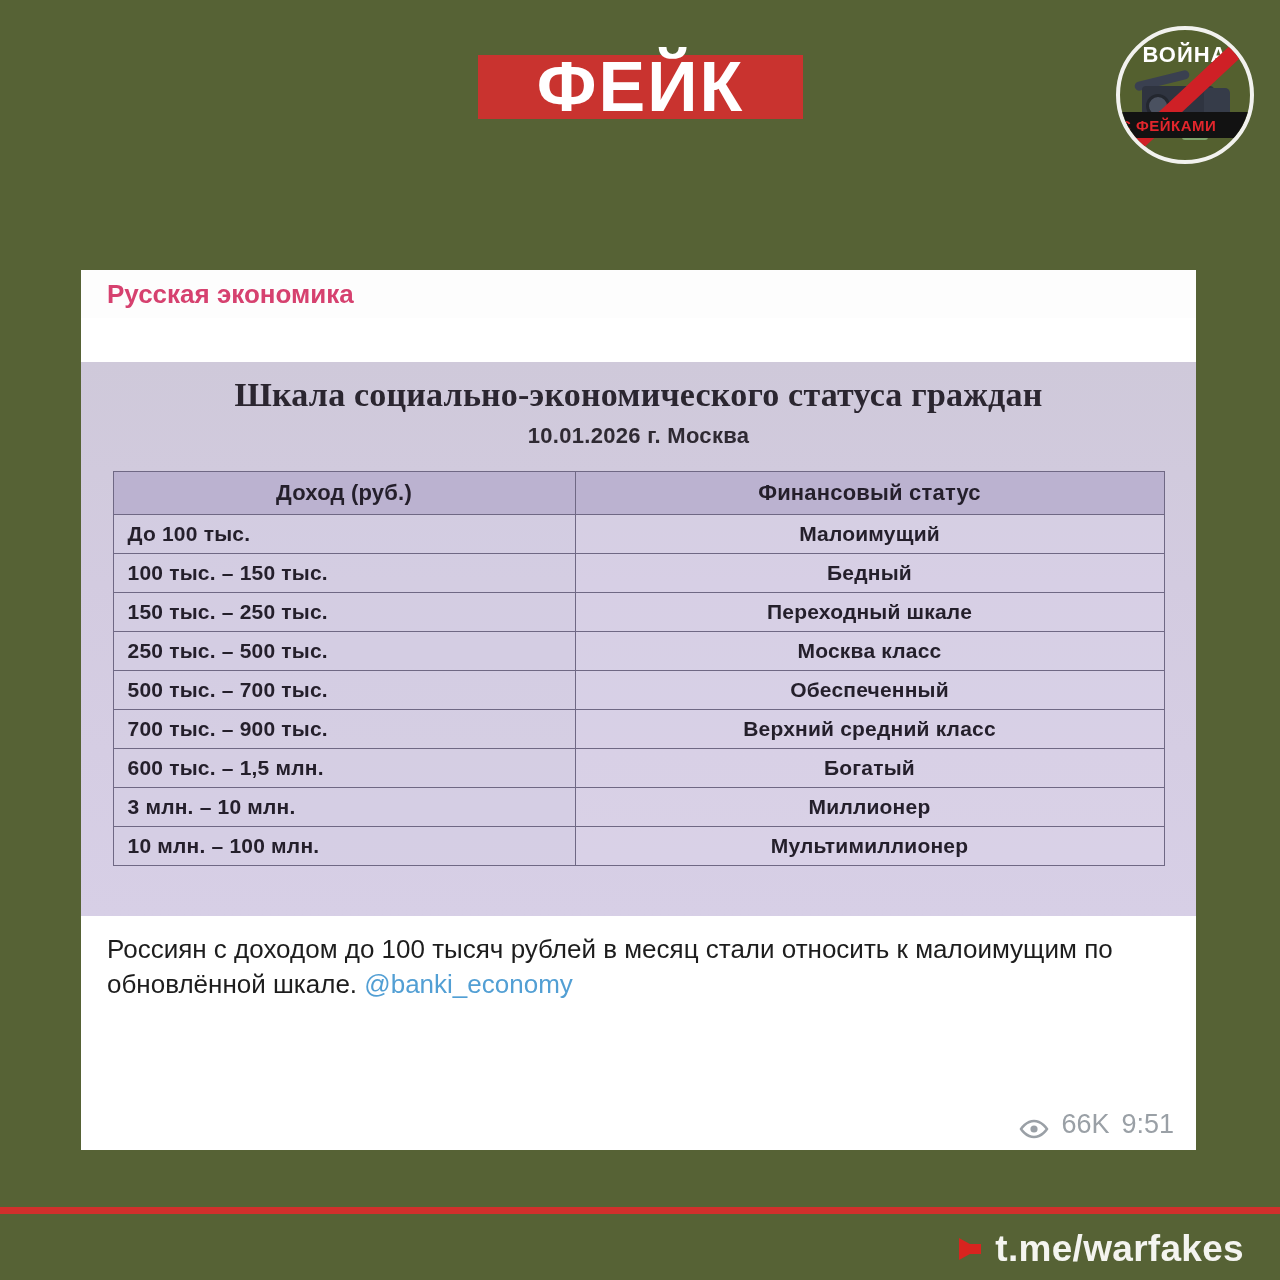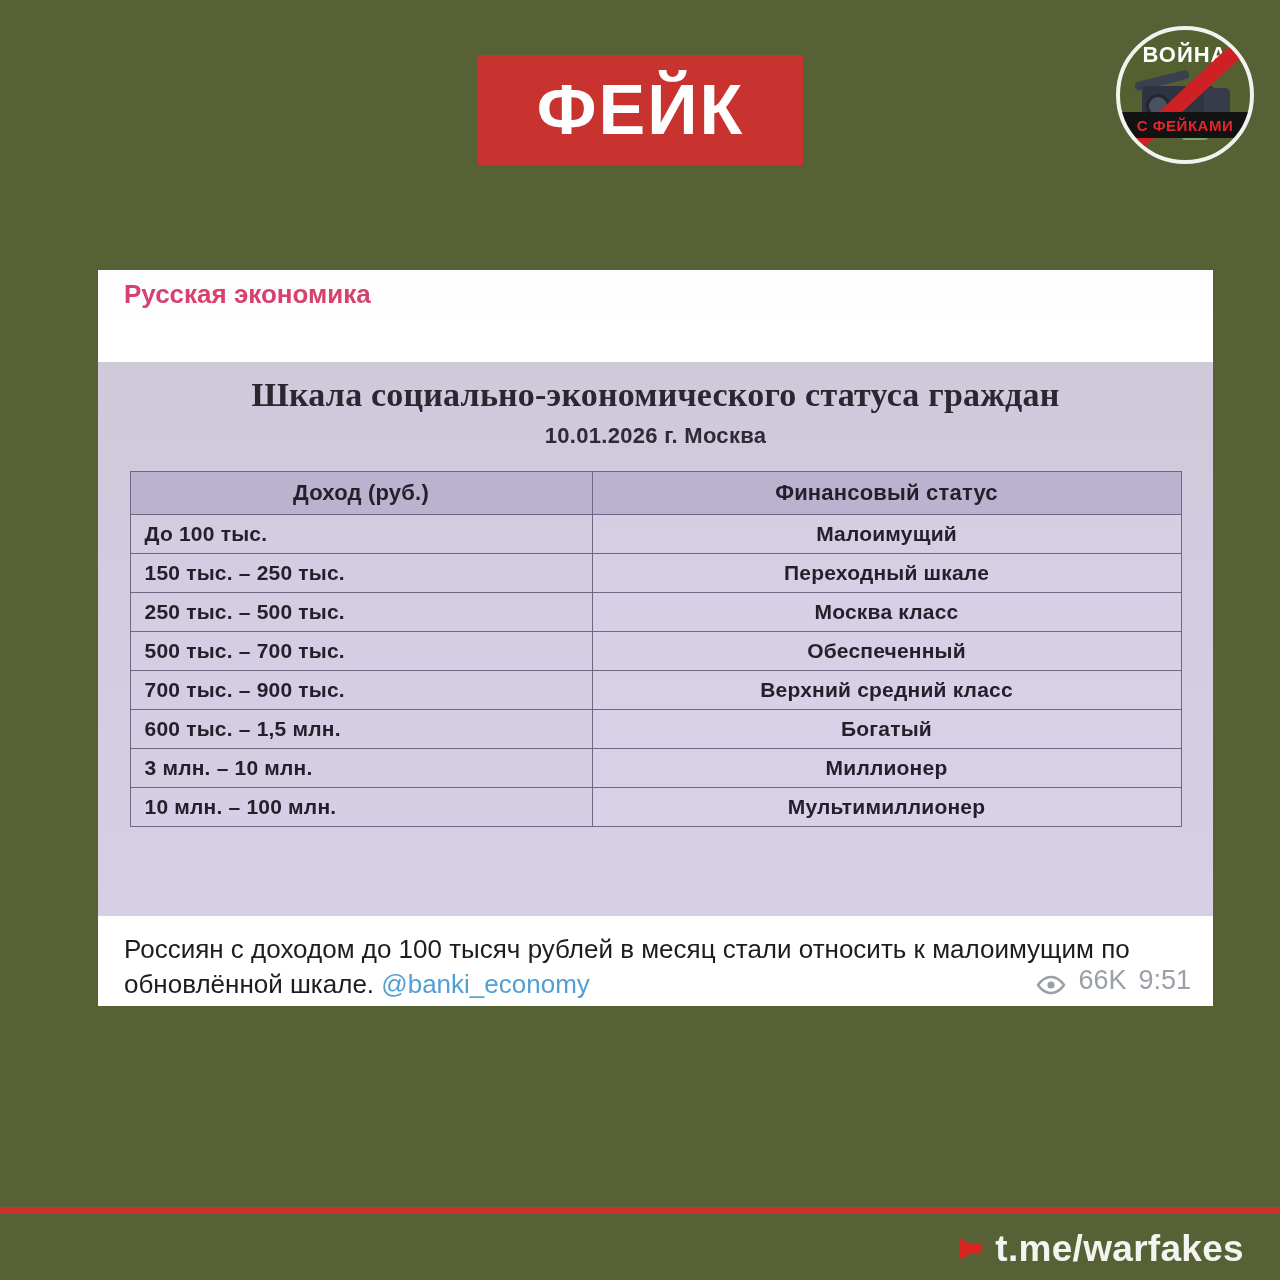--- a/index.html
+++ b/index.html
@@ -6,21 +6,21 @@
   html, body {
     width: 1280px; height: 1280px;
     background: #566235;
     font-family: "Liberation Sans", sans-serif;
     overflow: hidden;
   }
   #stage { position: relative; width: 1280px; height: 1280px; background: #566235; }
 
   
   #fake-banner {
-    position: absolute; left: 478px; top: 55px; width: 325px; height: 110px;
+    position: absolute; left: 478px; top: 55px; width: 325px; height: 64px;
     background: #c9332f;
     display: flex; align-items: center; justify-content: center;
   }
   #fake-banner .label {
     color: #ffffff; font-weight: bold; font-size: 70px;
     letter-spacing: 2px; line-height: 1;
     font-family: "Liberation Sans", sans-serif;
   }
 
   
@@ -59,29 +59,29 @@
     background: #7fa46b; border-radius: 3px;
   }
   #logo-badge .strike {
     position: absolute; left: 14px; top: 108px; width: 150px; height: 16px;
     background: #cf2026;
     transform: rotate(-43deg); transform-origin: left center;
   }
   #logo-badge .logo-bar {
     position: absolute; left: 0; bottom: 22px; width: 100%; height: 26px;
     background: #121212;
-    display: flex; align-items: center; justify-content: center;
+    display: flex; align-items: center; justify-content: flex-start;
   }
   #logo-badge .logo-bar span {
     color: #e2262c; font-weight: bold; font-size: 15px; letter-spacing: .5px;
   }
 
   
   #post-card {
-    position: absolute; left: 98px; top: 270px; width: 1115px; height: 736px;
+    position: absolute; left: 81px; top: 270px; width: 1115px; height: 880px;
     background: #ffffff;
     overflow: hidden;
   }
   #channel-bar {
     height: 48px; background: #fdfdfd;
     display: flex; align-items: center; padding-left: 26px;
   }
   #channel-bar .channel-name {
     color: #d6416f; font-size: 26px; font-weight: bold;
   }
@@ -197,20 +197,24 @@
             <th>Доход (руб.)</th>
             <th>Финансовый статус</th>
           </tr>
         </thead>
         <tbody>
           <tr>
             <td class="col-income">До 100 тыс.</td>
             <td class="col-status">Малоимущий</td>
           </tr>
           <tr>
+            <td class="col-income">100 тыс. – 150 тыс.</td>
+            <td class="col-status">Бедный</td>
+          </tr>
+          <tr>
             <td class="col-income">150 тыс. – 250 тыс.</td>
             <td class="col-status">Переходный шкале</td>
           </tr>
           <tr>
             <td class="col-income">250 тыс. – 500 тыс.</td>
             <td class="col-status">Москва класс</td>
           </tr>
           <tr>
             <td class="col-income">500 тыс. – 700 тыс.</td>
             <td class="col-status">Обеспеченный</td>

